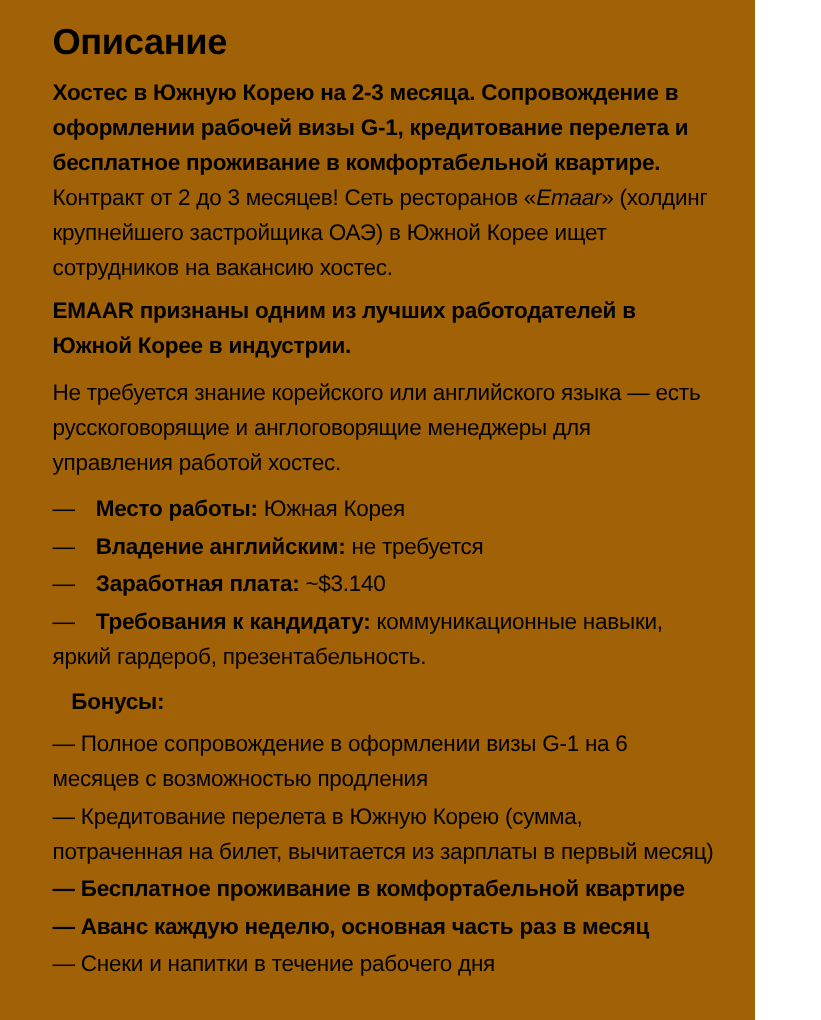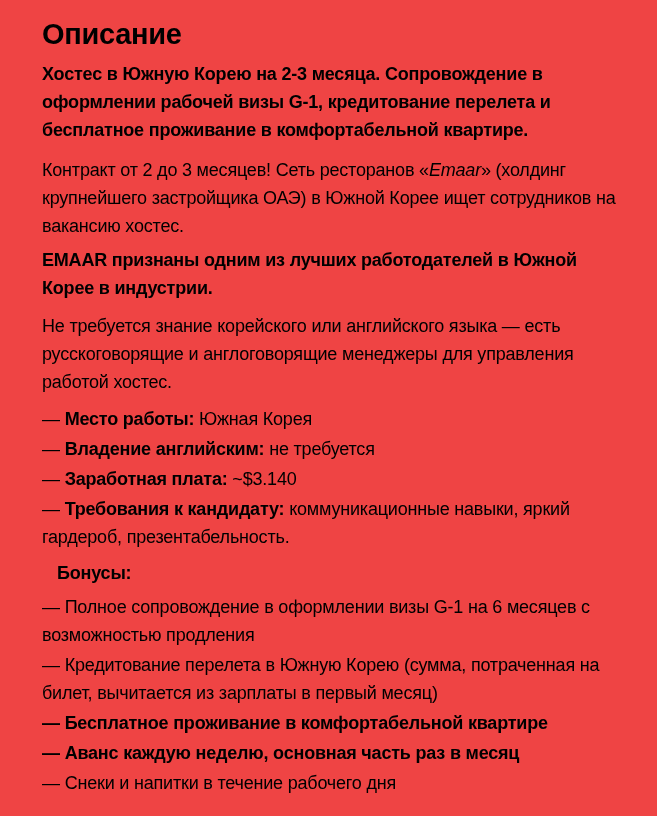--- a/index.html
+++ b/index.html
@@ -1,47 +1,47 @@
 <!DOCTYPE html>
 <html lang="ru"><head>
 <meta charset="utf-8">
 <style>
   html, body { margin: 0; padding: 0; background: #ffffff; }
   .page {
-    width: 657px;
+    width: 604px;
     height: 816px;
     box-sizing: border-box;
     padding: 16px 32px 10px 42px;
-    background: #ef4444;
+    background: #a16207;
     color: #000000;
     font-family: "Liberation Sans", sans-serif;
     overflow: hidden;
   }
   h1.title {
     font-size: 29px;
     line-height: 36px;
     font-weight: 700;
     margin: 0 0 8px 0;
     letter-spacing: -0.3px;
   }
   p {
     font-size: 18px;
     line-height: 28px;
     margin: 0;
     letter-spacing: -0.2px;
   }
   .b { font-weight: 700; }
   p.intro { margin: 0; }
-  p.contract { margin: 12px 0 6px 0; }
+  p.contract { margin: 0 0 6px 0; }
   p.recognition { margin: 0 0 10px 0; }
   p.language { margin: 10px 0 9px 0; }
   p.li { margin: 0 0 2px 0; }
   p.bonuses-title { margin: 8px 0 6px 15px; }
   .brand { font-style: italic; }
-  .label { font-weight: 700; }
+  .label { font-weight: 700; margin-left: 12px; }
   .dash { font-weight: 400; }
   .li.bold, .li.bold .dash { font-weight: 700; }
 </style>
 </head>
 <body>
 
 <div class="page">
 
   <h1 class="title">Описание</h1>
 

